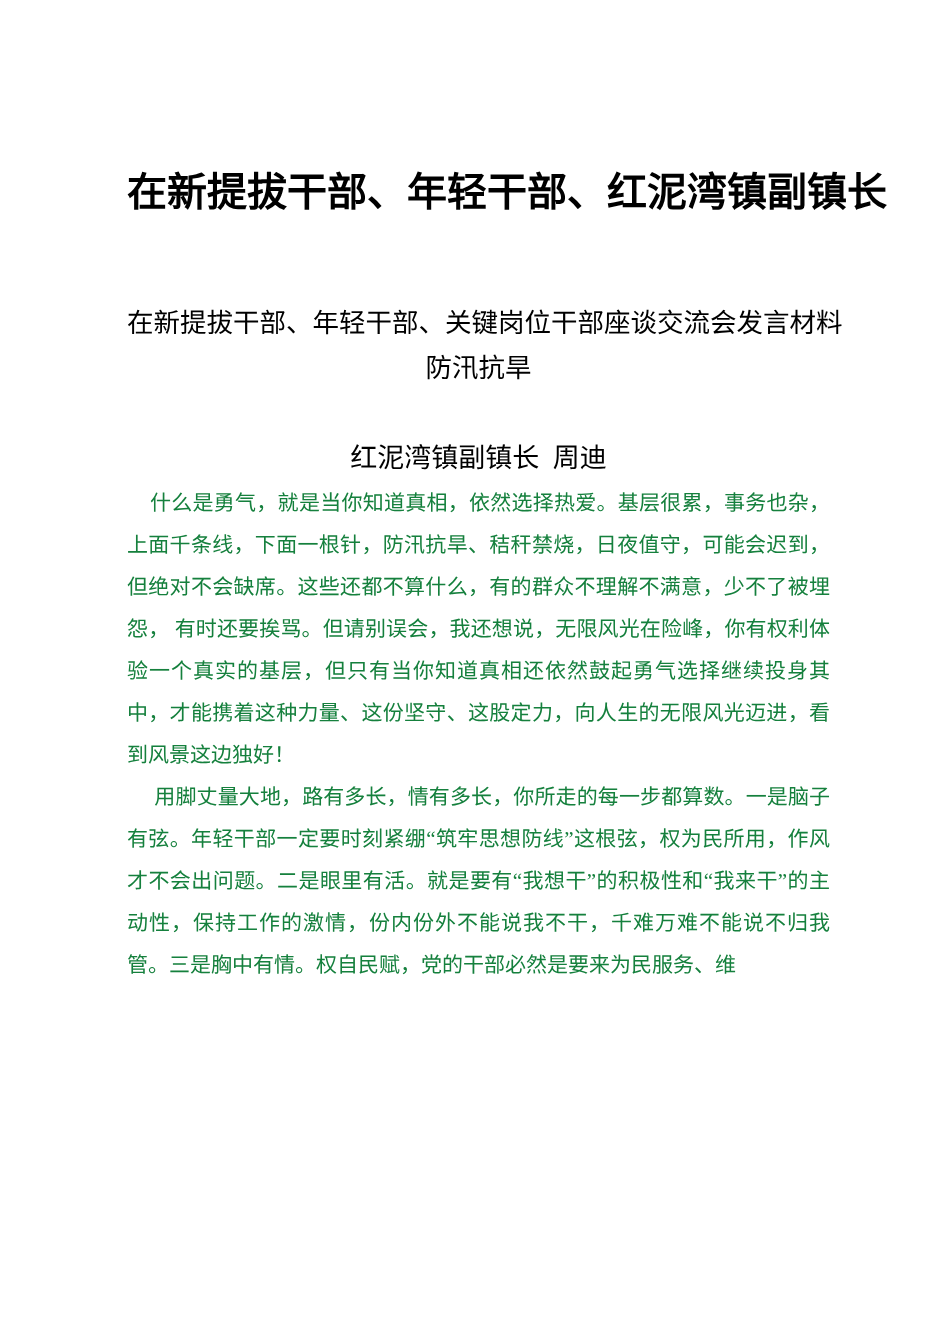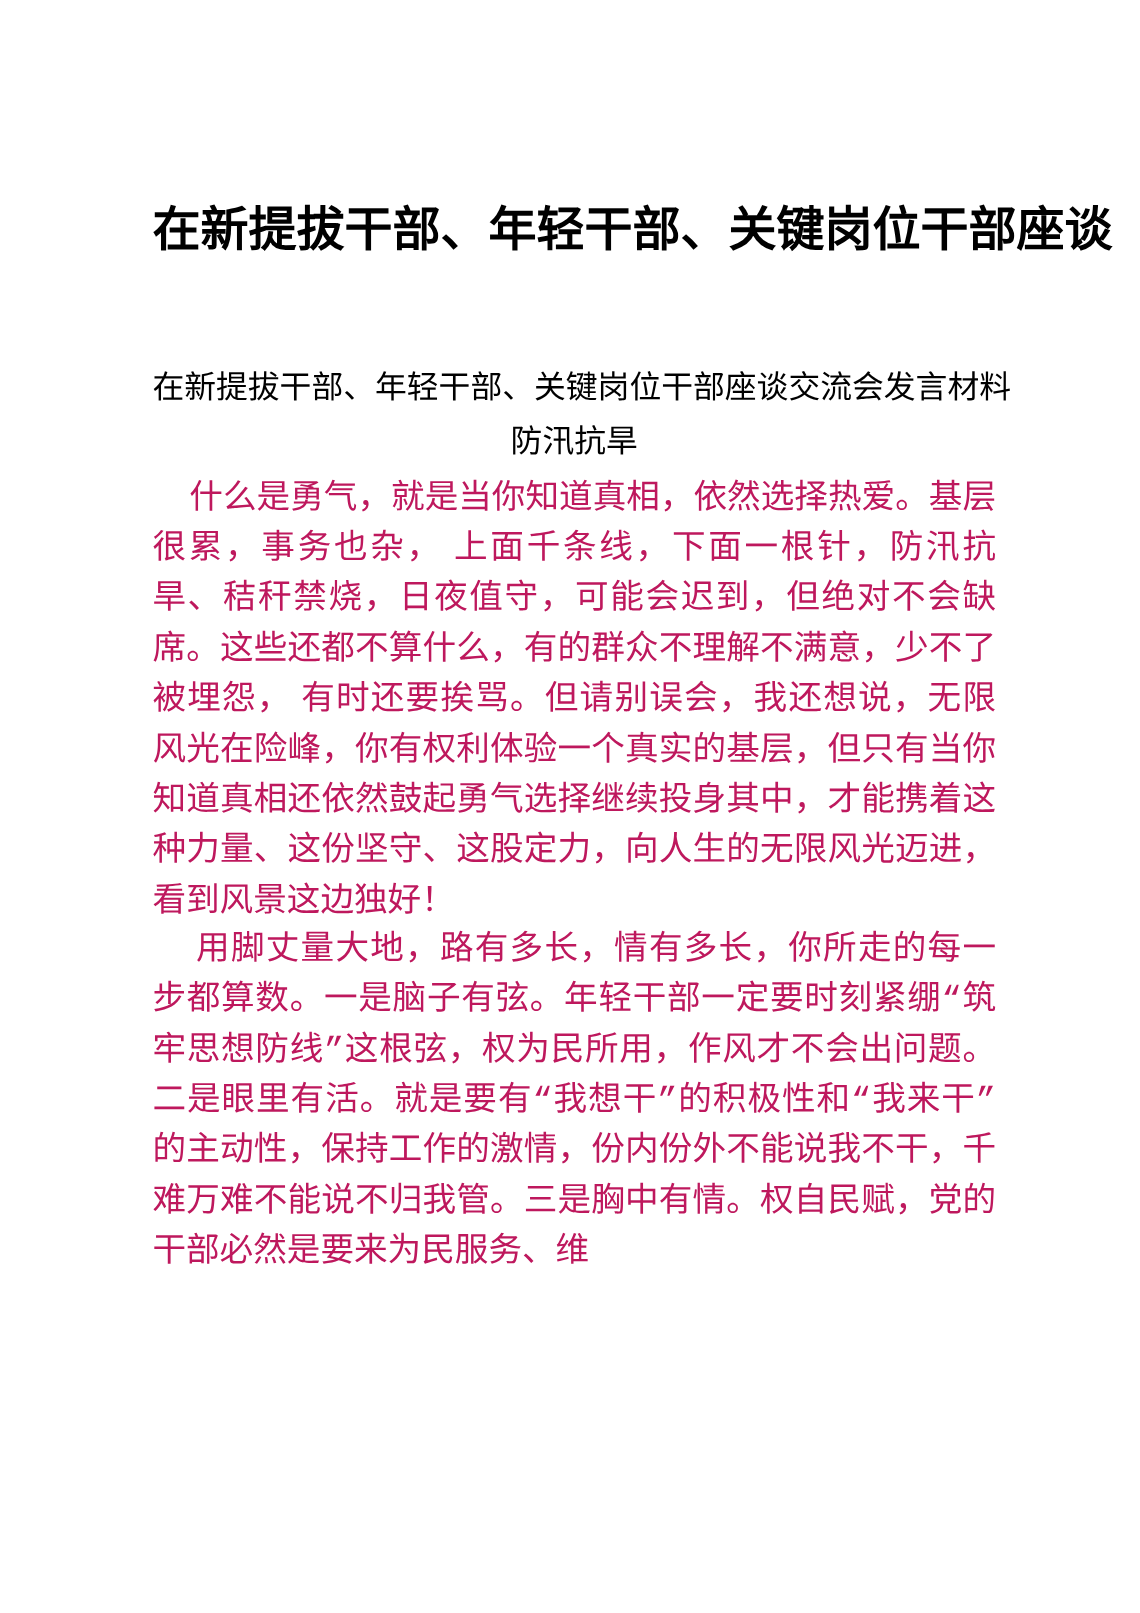--- a/index.html
+++ b/index.html
@@ -65,47 +65,48 @@
   }
 
   
   .body-block {
     margin: 0;
     padding-top: 3px;
   }
 
   .para {
     margin: 0;
-    font-size: 28px;
+    font-size: 21px;
     line-height: 42px;
     text-align: justify;
     text-justify: inter-character;
     text-align-last: left;
     text-indent: 2em;
-    color: #be185d;
+    color: #15803d;
     word-break: break-all;
   }
   .para.p-first { text-indent: 1.1em; }
-  .para.p-second { text-indent: 1.3em; font-family: Liberation Mono, monospace; }
+  .para.p-second { text-indent: 1.3em; }
 </style>
 </head>
 <body>
 
 <div class="page">
   <div class="content">
 
     <h1 class="doc-title">
-      <span class="tline">在新提拔干部、年轻干部、关键岗位干部座谈</span>
+      <span class="tline">在新提拔干部、年轻干部、红泥湾镇副镇长</span>
     </h1>
 
     <div class="doc-subtitle">
       <span class="sline">在新提拔干部、年轻干部、关键岗位干部座谈交流会发言材料</span>
       <span class="sline">防汛抗旱</span>
     </div>
 
+    <div class="byline">红泥湾镇副镇长  周迪</div>
 
     <div class="body-block">
       <p class="para p-first">什么是勇气，就是当你知道真相，依然选择热爱。基层很累，事务也杂， 上面千条线，下面一根针，防汛抗旱、秸秆禁烧，日夜值守，可能会迟到，但绝对不会缺席。这些还都不算什么，有的群众不理解不满意，少不了被埋怨， 有时还要挨骂。但请别误会，我还想说，无限风光在险峰，你有权利体验一个真实的基层，但只有当你知道真相还依然鼓起勇气选择继续投身其中，才能携着这种力量、这份坚守、这股定力，向人生的无限风光迈进，看到风景这边独好！</p>
       <p class="para p-second">用脚丈量大地，路有多长，情有多长，你所走的每一步都算数。一是脑子有弦。年轻干部一定要时刻紧绷“筑牢思想防线”这根弦，权为民所用，作风才不会出问题。二是眼里有活。就是要有“我想干”的积极性和“我来干”的主动性，保持工作的激情，份内份外不能说我不干，千难万难不能说不归我管。三是胸中有情。权自民赋，党的干部必然是要来为民服务、维</p>
     </div>
 
   </div>
 </div>
 
 </body></html>

